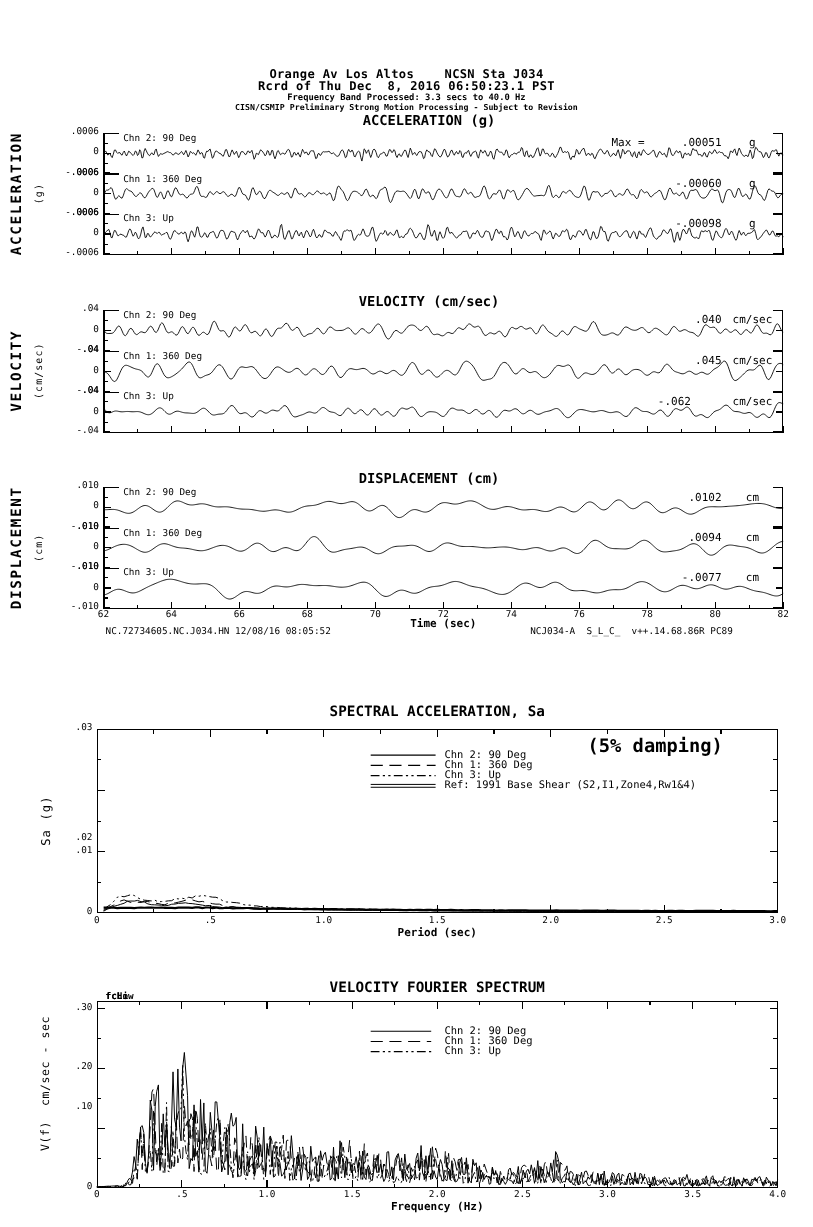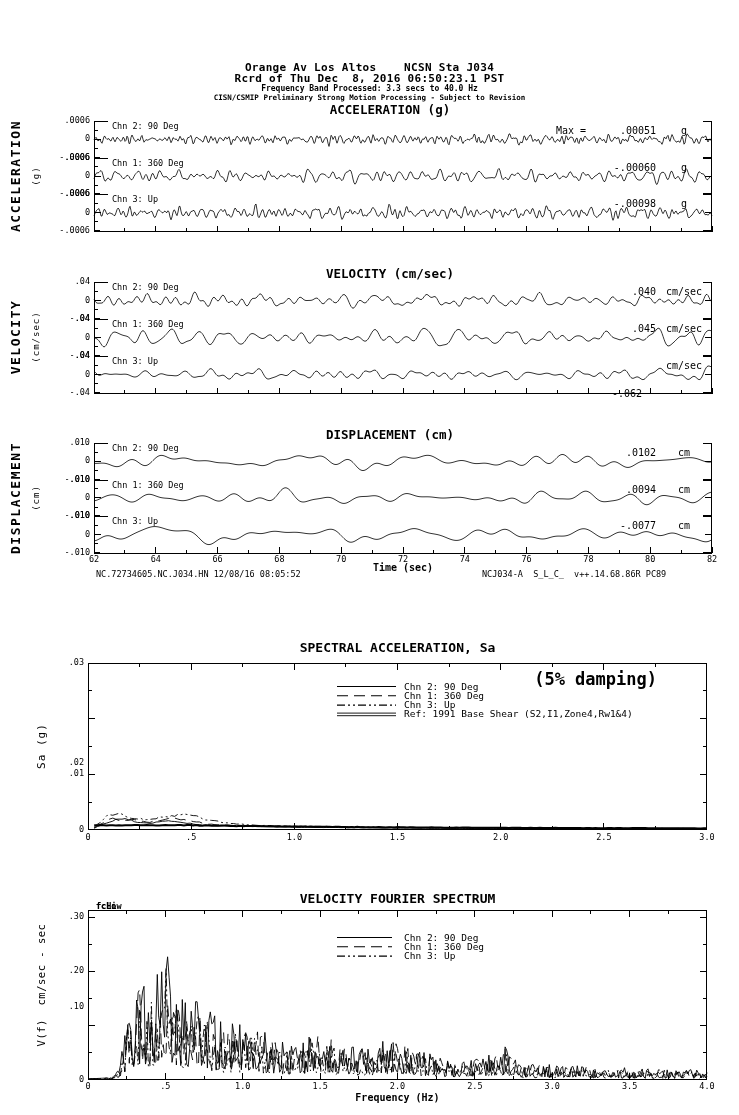--- a/index.html
+++ b/index.html
@@ -323,20 +323,21 @@
   <div class="lab vmain rot" style="left:16px;top:176px">ACCELERATION</div>
   <div class="lab vunit rot" style="left:37px;top:176px">(g)</div>
   <div class="lab vmain rot" style="left:16px;top:337px">VELOCITY</div>
   <div class="lab vunit rot" style="left:37px;top:337px">(cm/sec)</div>
   <div class="lab vmain rot" style="left:16px;top:498px">DISPLACEMENT</div>
   <div class="lab vunit rot" style="left:37px;top:498px">(cm)</div>
   <div class="lab vsa rot" style="left:42px;top:746px">Sa (g)</div>
   <div class="lab vvf rot pre" style="left:42px;top:985px">V(f)  cm/sec - sec</div>
 
   <div class="lab xaxis" style="left:94px;width:618px;top:563px">Time (sec)</div>
+  <div class="lab xaxis" style="left:88px;width:619px;top:844px">Period (sec)</div>
   <div class="lab xaxis" style="left:88px;width:619px;top:1093px">Frequency (Hz)</div>
 
   <div class="lab damp" style="right:82px;top:671px">(5% damping)</div>
   <span class="lab fc" style="left:96px;top:902px">fcHi</span>
   <span class="lab fc" style="left:96px;top:902px">fcLow</span>
 
   <div class="lab foot pre" style="left:96px;top:570px">NC.72734605.NC.J034.HN 12/08/16 08:05:52</div>
   <div class="lab foot pre" style="left:482px;top:570px">NCJ034-A  S_L_C_  v++.14.68.86R PC89</div>
 
   <div id="gen">
@@ -379,21 +380,21 @@
       <div class="lab chn" style="left: 112px; top: 320px;">Chn 1: 360 Deg</div>
       <div class="lab peak" style="right: 27px; top: 324px;">
         <span style="display: inline-block; width: 58px; text-align: right;">.045</span>
         <span style="display: inline-block; width: 56px; text-align: center;">cm/sec</span>
       </div>
       <div class="lab tick" style="right: 649px; top: 351px;">.04</div>
       <div class="lab tick" style="right: 649px; top: 369.5px;">0</div>
       <div class="lab tick" style="right: 649px; top: 388px;">-.04</div>
       <div class="lab chn" style="left: 112px; top: 357px;">Chn 3: Up</div>
       <div class="lab peak" style="right: 27px; top: 361px;">
-        <span style="display: inline-block; width: 58px; text-align: center; margin-top: 28px;">-.062</span>
+        <span style="display: inline-block; width: 58px; text-align: left;">-.062</span>
         <span style="display: inline-block; width: 56px; text-align: center;">cm/sec</span>
       </div>
       <div class="lab tick" style="right: 649px; top: 438px;">.010</div>
       <div class="lab tick" style="right: 649px; top: 456.3px;">0</div>
       <div class="lab tick" style="right: 649px; top: 474.6px;">-.010</div>
       <div class="lab chn" style="left: 112px; top: 444px;">Chn 2: 90 Deg</div>
       <div class="lab peak" style="right: 27px; top: 448px;">
         <span style="display: inline-block; width: 58px; text-align: right;">.0102</span>
         <span style="display: inline-block; width: 56px; text-align: center;">cm</span>
       </div>

